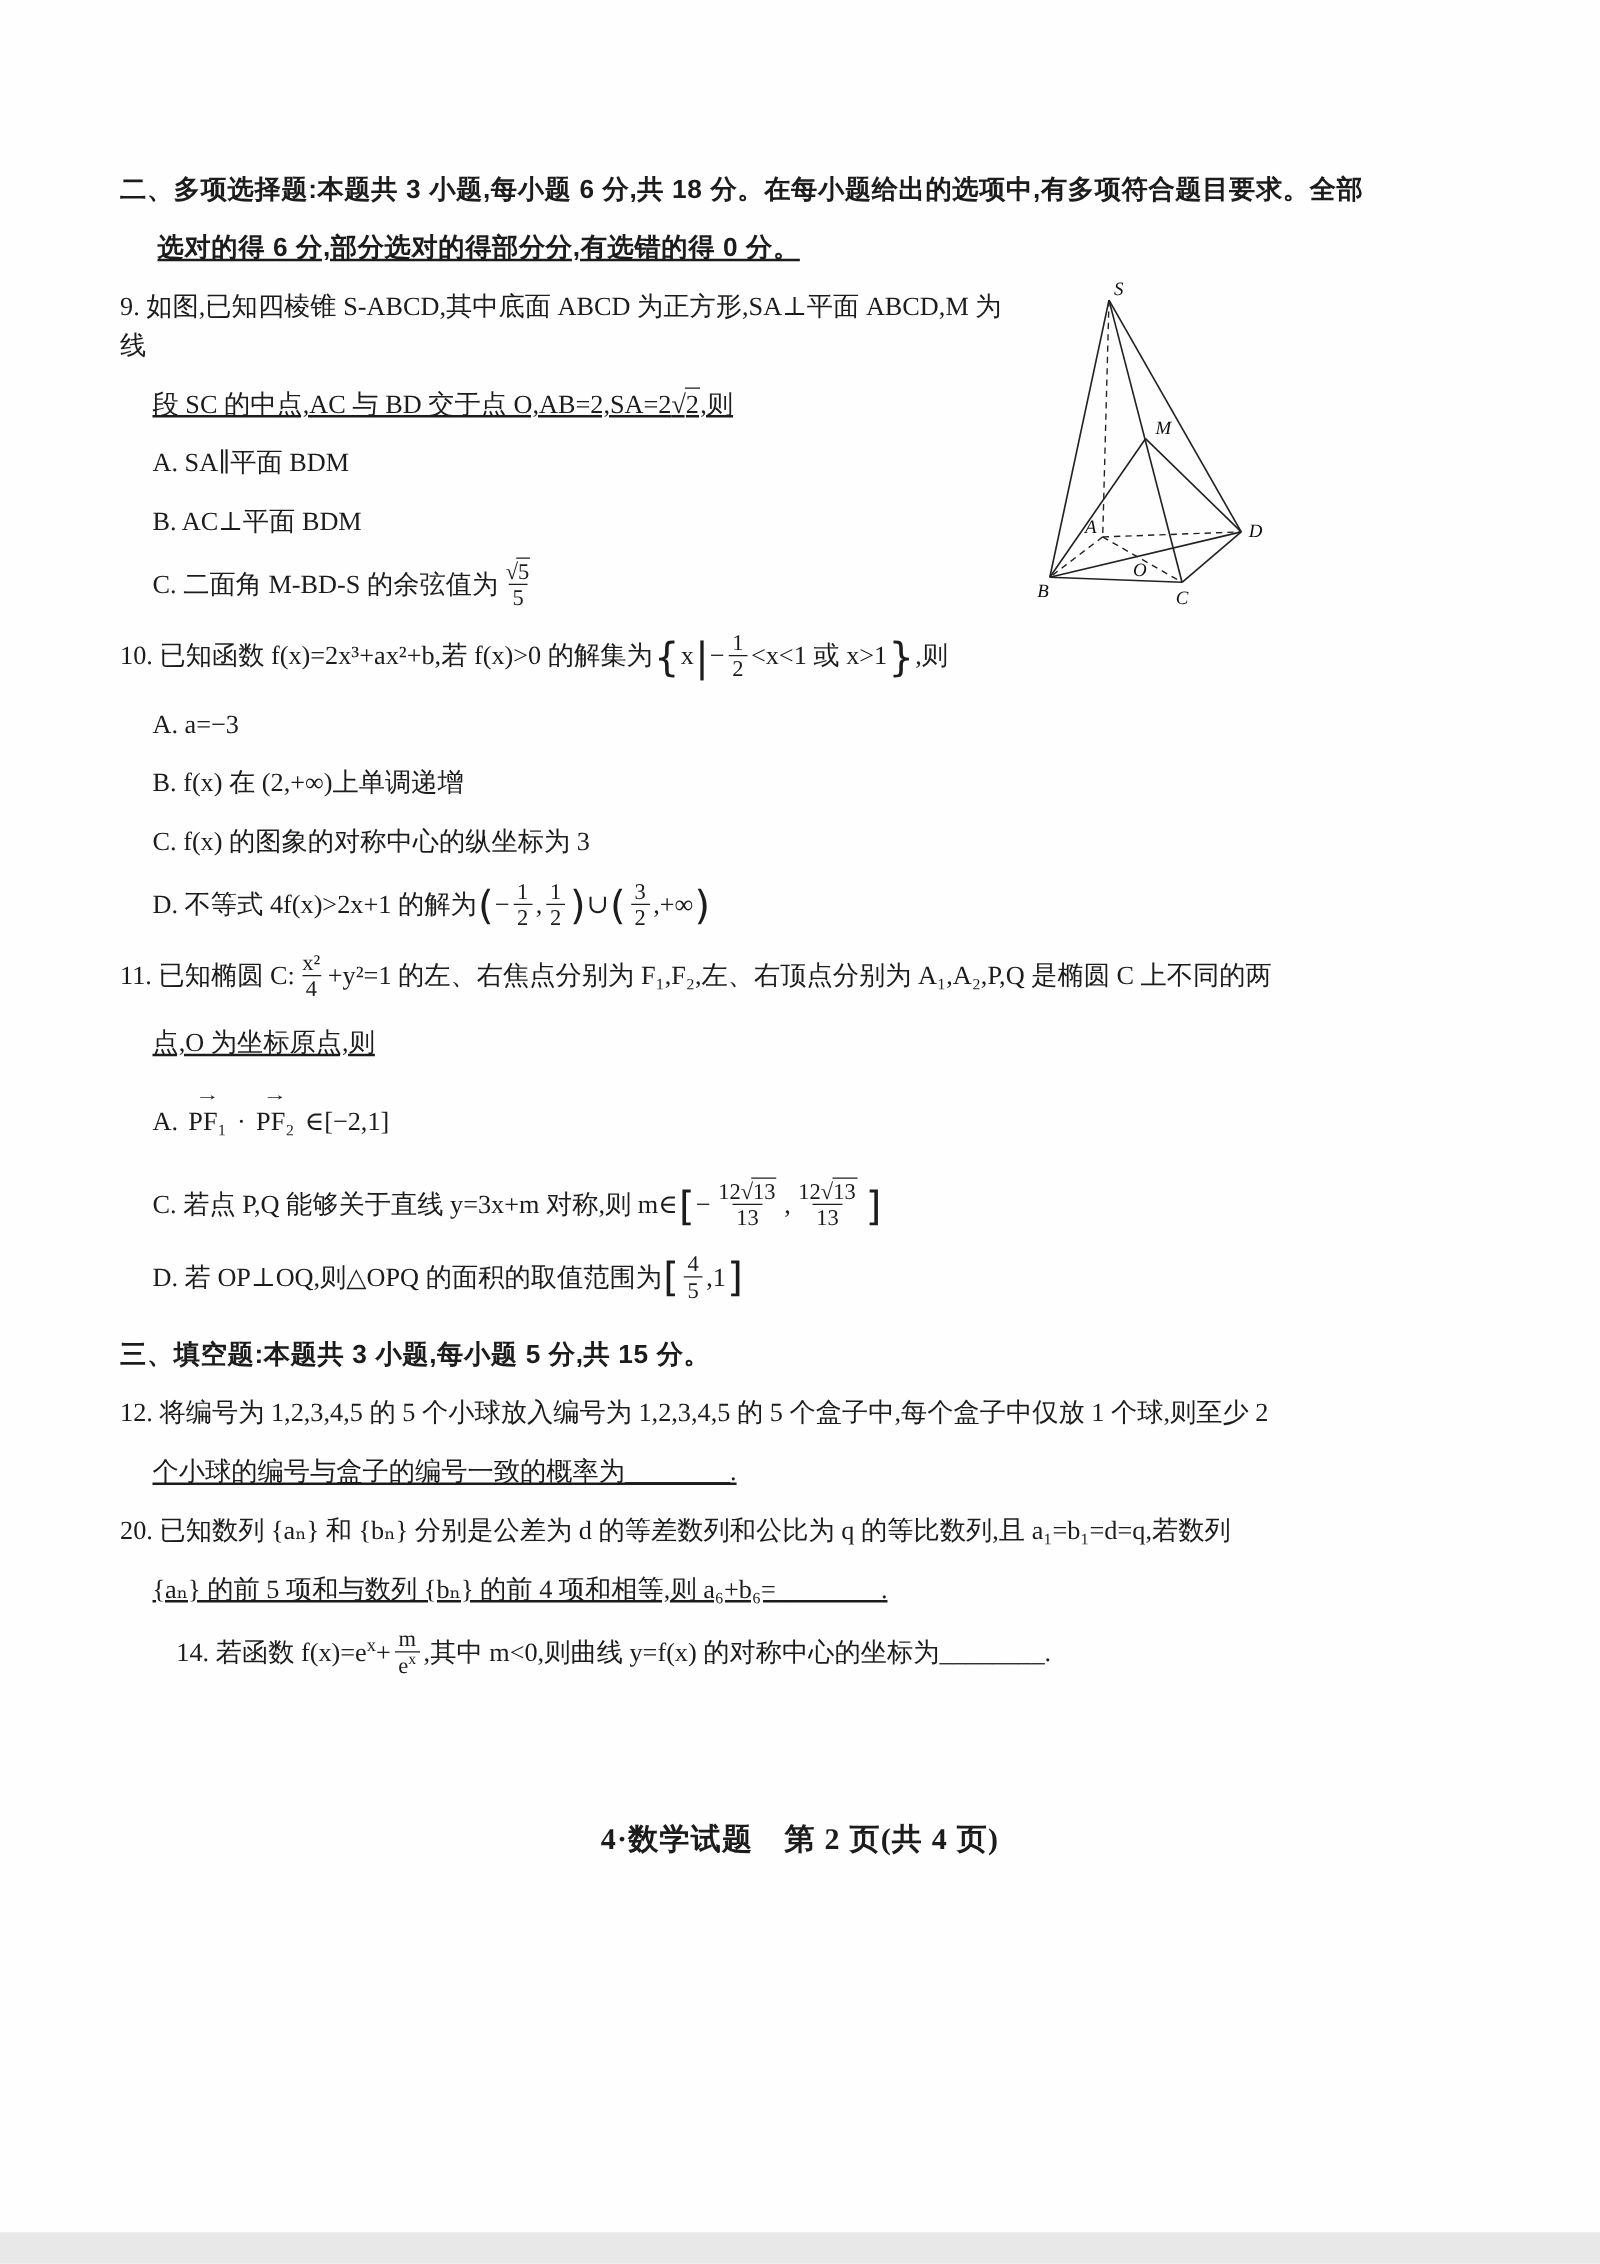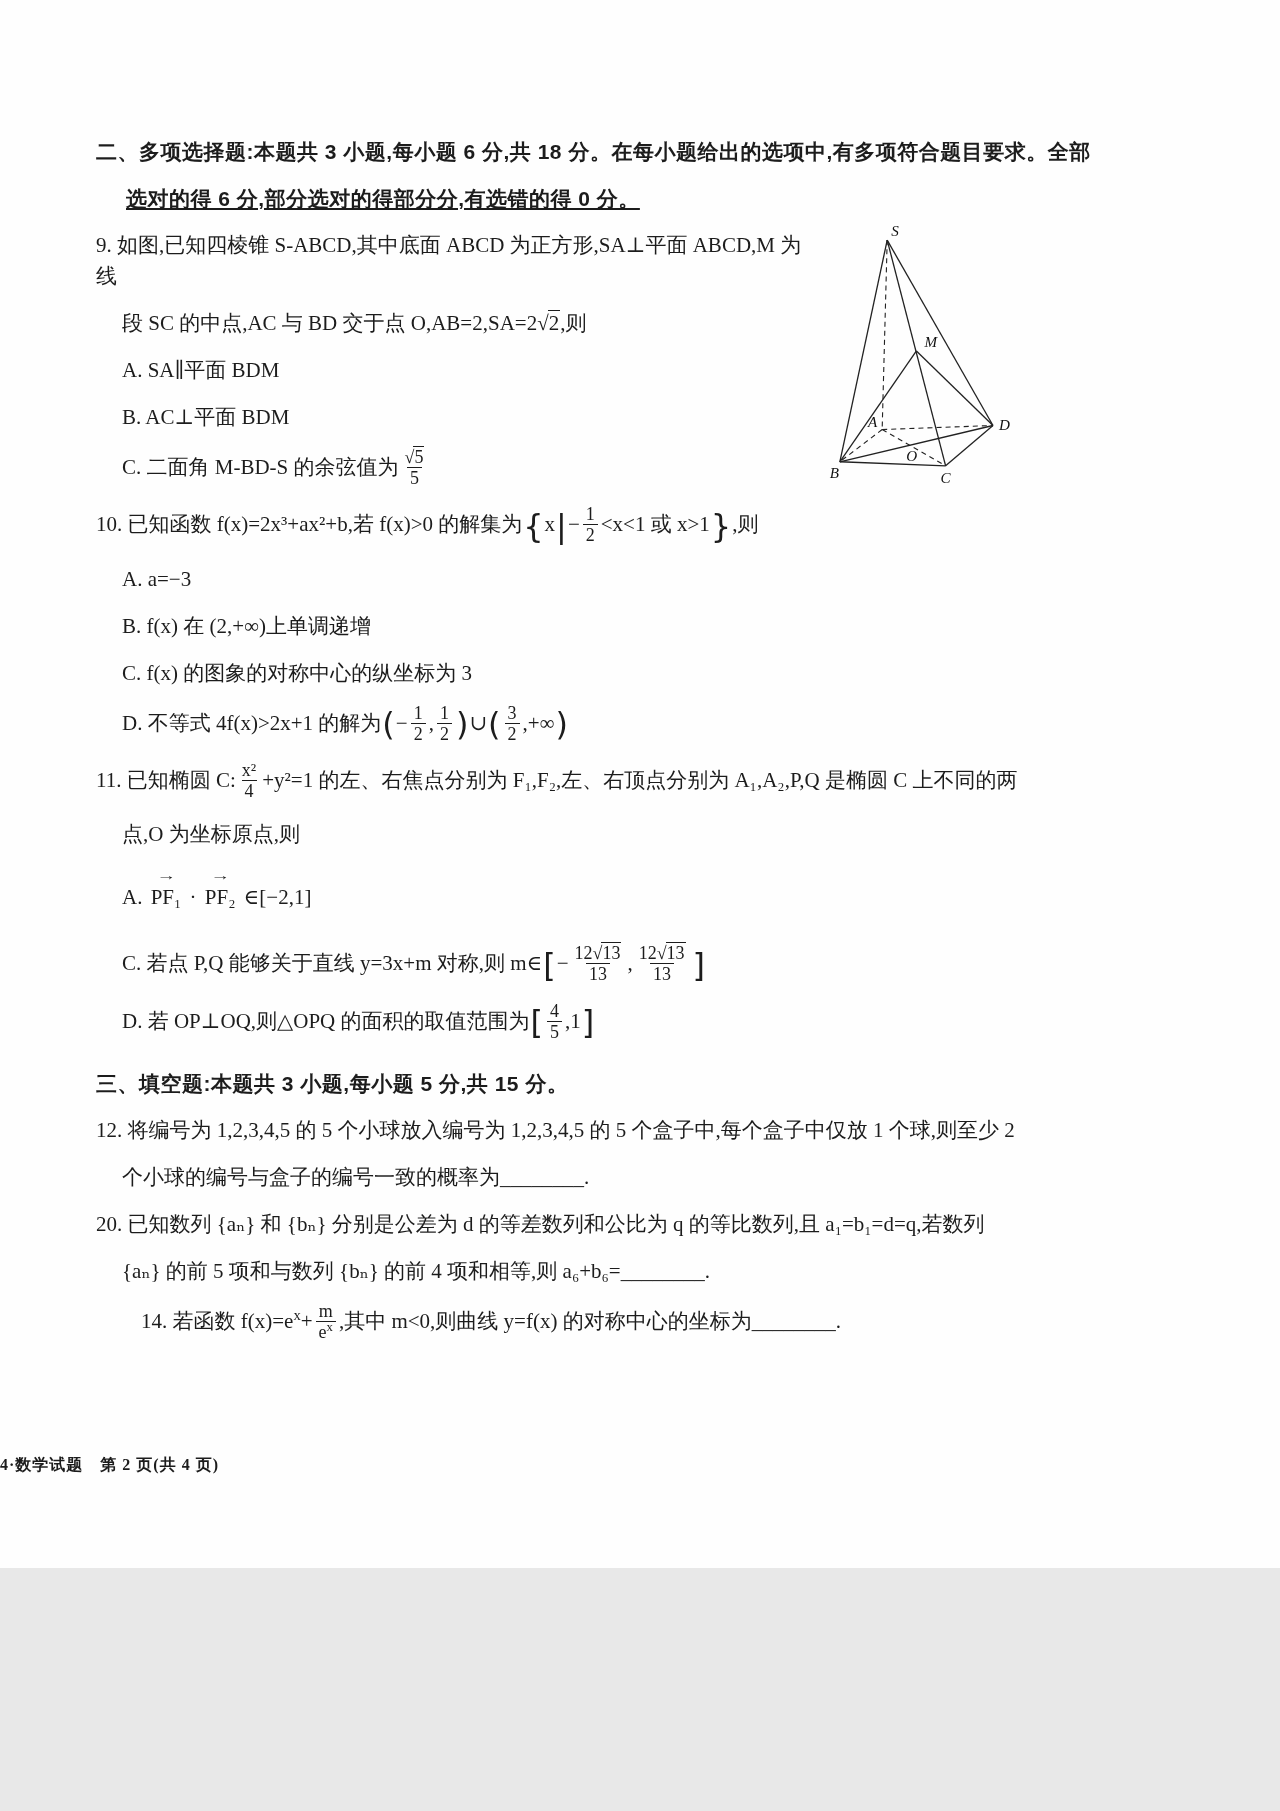--- a/index.html
+++ b/index.html
@@ -1,18 +1,18 @@
 <!DOCTYPE html>
 <html><head>
 <meta charset="utf-8">
 <style>
   html,body{margin:0;padding:0;background:#e8e8e8;}
   .page{
     position:relative;
-    width:1280px;height:1568px;
+    width:1280px;height:1786px;
     margin:0 auto;
     background:#fefefe;
     color:#1c1c1c;
     font-family:"Liberation Serif","DejaVu Serif",serif;
     overflow:hidden;
   }
   .content{
     position:absolute;
     left:96px;top:136px;
     width:1018px;
@@ -22,21 +22,21 @@
     min-height:31px;
     line-height:31px;
     margin-bottom:16px;
     white-space:normal;
   }
   .heading .line{
     font-family:"Liberation Sans","DejaVu Sans",sans-serif;
     font-weight:700;
     letter-spacing:0.5px;
   }
-  .ind26{padding-left:26px;}
+  .ind26{padding-left:26px;text-decoration:underline;}
   .ind30{padding-left:30px;text-decoration:underline;}
   .opt{padding-left:26px;}
   .q{margin-bottom:14px;}
   .q9{width:715px;}
   .sp-top{margin-top:24px;}
   .sp-top-sm{margin-top:8px;margin-left:45px;}
 
   
   .frac{
     display:inline-flex;
@@ -89,21 +89,22 @@
     font-family:"Liberation Serif","DejaVu Serif",serif;
     font-style:italic;
     font-size:15px;
     fill:#111;
   }
 
   .footer{
     position:absolute;
     left:0;top:1455px;
     width:100%;
-    font-size:16px;
+    text-align:center;
+    font-size:24px;
     font-weight:700;
     letter-spacing:1px;
   }
 </style>
 </head>
 <body>
 
 <div class="page">
 
   <div class="content">

